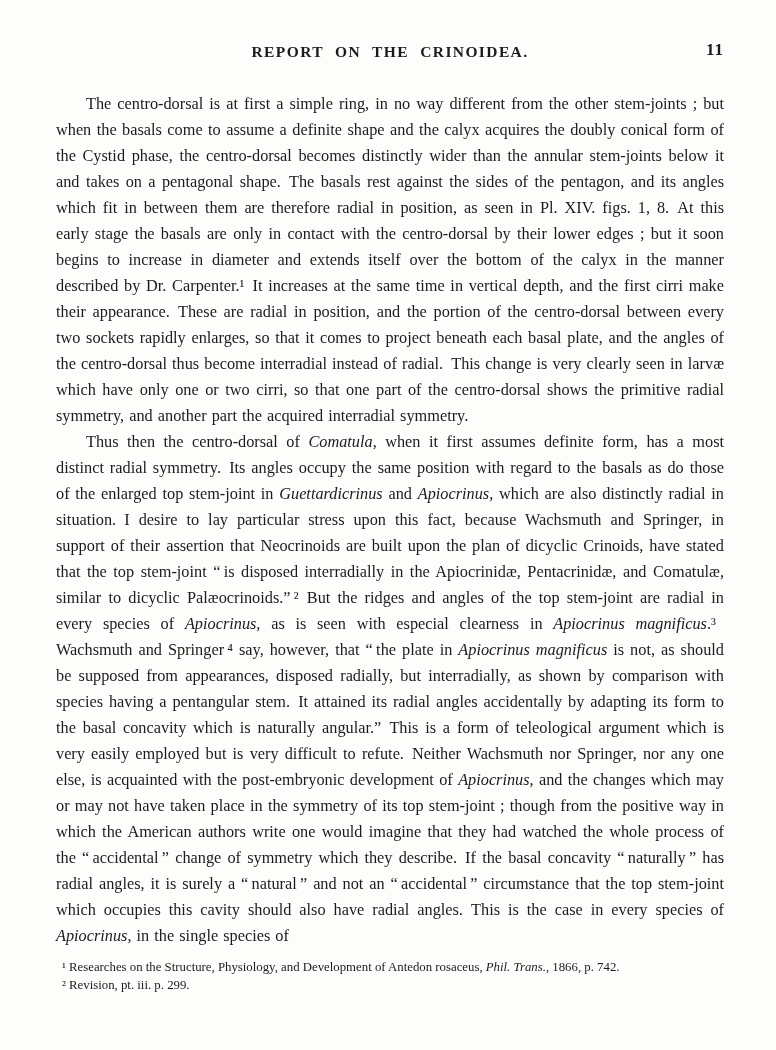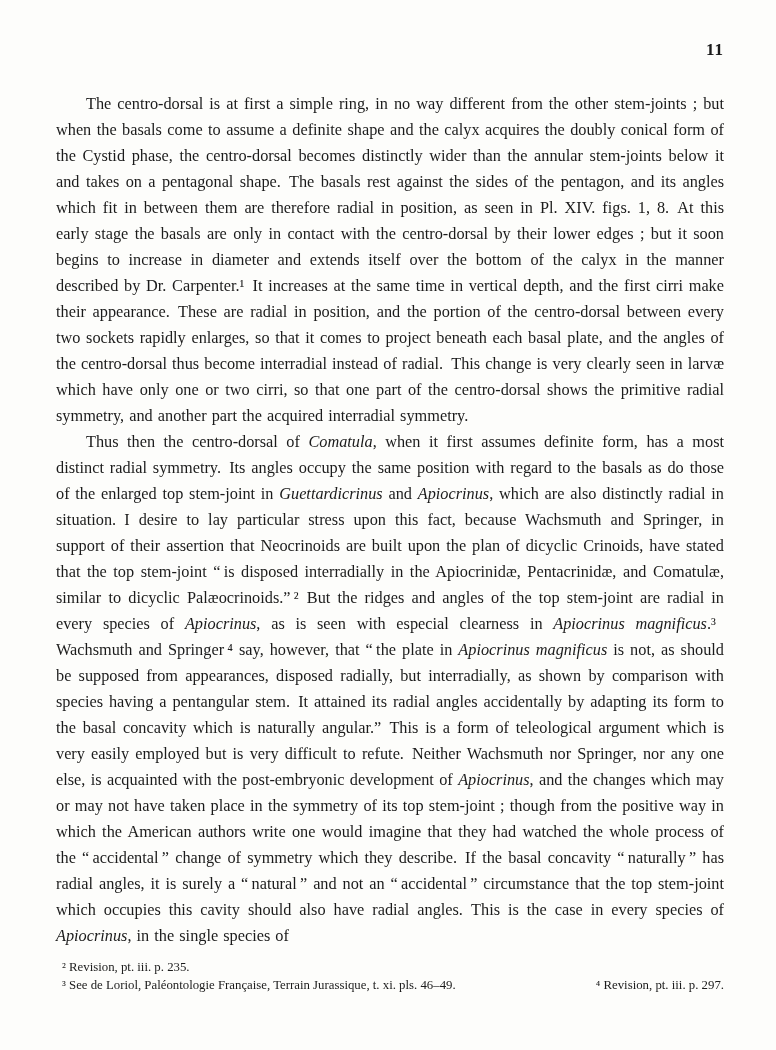--- a/index.html
+++ b/index.html
@@ -61,30 +61,28 @@
     justify-content: space-between;
   }
 </style>
 </head>
 <body>
 
 <div class="page">
   <div class="content">
 
     <header class="page-header">
+      <div class="running-title">REPORT ON THE CRINOIDEA.</div>
       <div class="page-number">11</div>
     </header>
 
     <main class="page-body">
       <p><span>The centro-dorsal is at first a simple ring, in no way different from the other stem-joints ; but when the basals come to assume a definite shape and the calyx acquires the doubly conical form of the Cystid phase, the centro-dorsal becomes distinctly wider than the annular stem-joints below it and takes on a pentagonal shape. The basals rest against the sides of the pentagon, and its angles which fit in between them are therefore radial in position, as seen in Pl. XIV. figs. 1, 8. At this early stage the basals are only in contact with the centro-dorsal by their lower edges ; but it soon begins to increase in diameter and extends itself over the bottom of the calyx in the manner described by Dr. Carpenter.¹ It increases at the same time in vertical depth, and the first cirri make their appearance. These are radial in position, and the portion of the centro-dorsal between every two sockets rapidly enlarges, so that it comes to project beneath each basal plate, and the angles of the centro-dorsal thus become interradial instead of radial. This change is very clearly seen in larvæ which have only one or two cirri, so that one part of the centro-dorsal shows the primitive radial symmetry, and another part the acquired interradial symmetry.</span></p>
       <p><span>Thus then the centro-dorsal of </span><i>Comatula</i><span>, when it first assumes definite form, has a most distinct radial symmetry. Its angles occupy the same position with regard to the basals as do those of the enlarged top stem-joint in </span><i>Guettardicrinus</i><span> and </span><i>Apiocrinus</i><span>, which are also distinctly radial in situation. I desire to lay particular stress upon this fact, because Wachsmuth and Springer, in support of their assertion that Neocrinoids are built upon the plan of dicyclic Crinoids, have stated that the top stem-joint “ is disposed interradially in the Apiocrinidæ, Pentacrinidæ, and Comatulæ, similar to dicyclic Palæocrinoids.” ² But the ridges and angles of the top stem-joint are radial in every species of </span><i>Apiocrinus</i><span>, as is seen with especial clearness in </span><i>Apiocrinus magnificus</i><span>.³ Wachsmuth and Springer ⁴ say, however, that “ the plate in </span><i>Apiocrinus magnificus</i><span> is not, as should be supposed from appearances, disposed radially, but interradially, as shown by comparison with species having a pentangular stem. It attained its radial angles accidentally by adapting its form to the basal concavity which is naturally angular.” This is a form of teleological argument which is very easily employed but is very difficult to refute. Neither Wachsmuth nor Springer, nor any one else, is acquainted with the post-embryonic development of </span><i>Apiocrinus</i><span>, and the changes which may or may not have taken place in the symmetry of its top stem-joint ; though from the positive way in which the American authors write one would imagine that they had watched the whole process of the “ accidental ” change of symmetry which they describe. If the basal concavity “ naturally ” has radial angles, it is surely a “ natural ” and not an “ accidental ” circumstance that the top stem-joint which occupies this cavity should also have radial angles. This is the case in every species of </span><i>Apiocrinus</i><span>, in the single species of</span></p>
     </main>
 
     <footer class="footnotes">
-      <div class="footnote-line"><span>² Revision, pt. iii. p. 235.</span></div>
-      <div class="footnote-line footnote-split">
-        <span><span>³ See de Loriol, Paléontologie Française, Terrain Jurassique, t. xi. pls. 46–49.</span></span>
-        <span><span>⁴ Revision, pt. iii. p. 297.</span></span>
-      </div>
+      <div class="footnote-line"><span>¹ Researches on the Structure, Physiology, and Development of Antedon rosaceus, </span><i>Phil. Trans.</i><span>, 1866, p. 742.</span></div>
+      <div class="footnote-line"><span>² Revision, pt. iii. p. 299.</span></div>
     </footer>
 
   </div>
 </div>
 
 </body></html>

